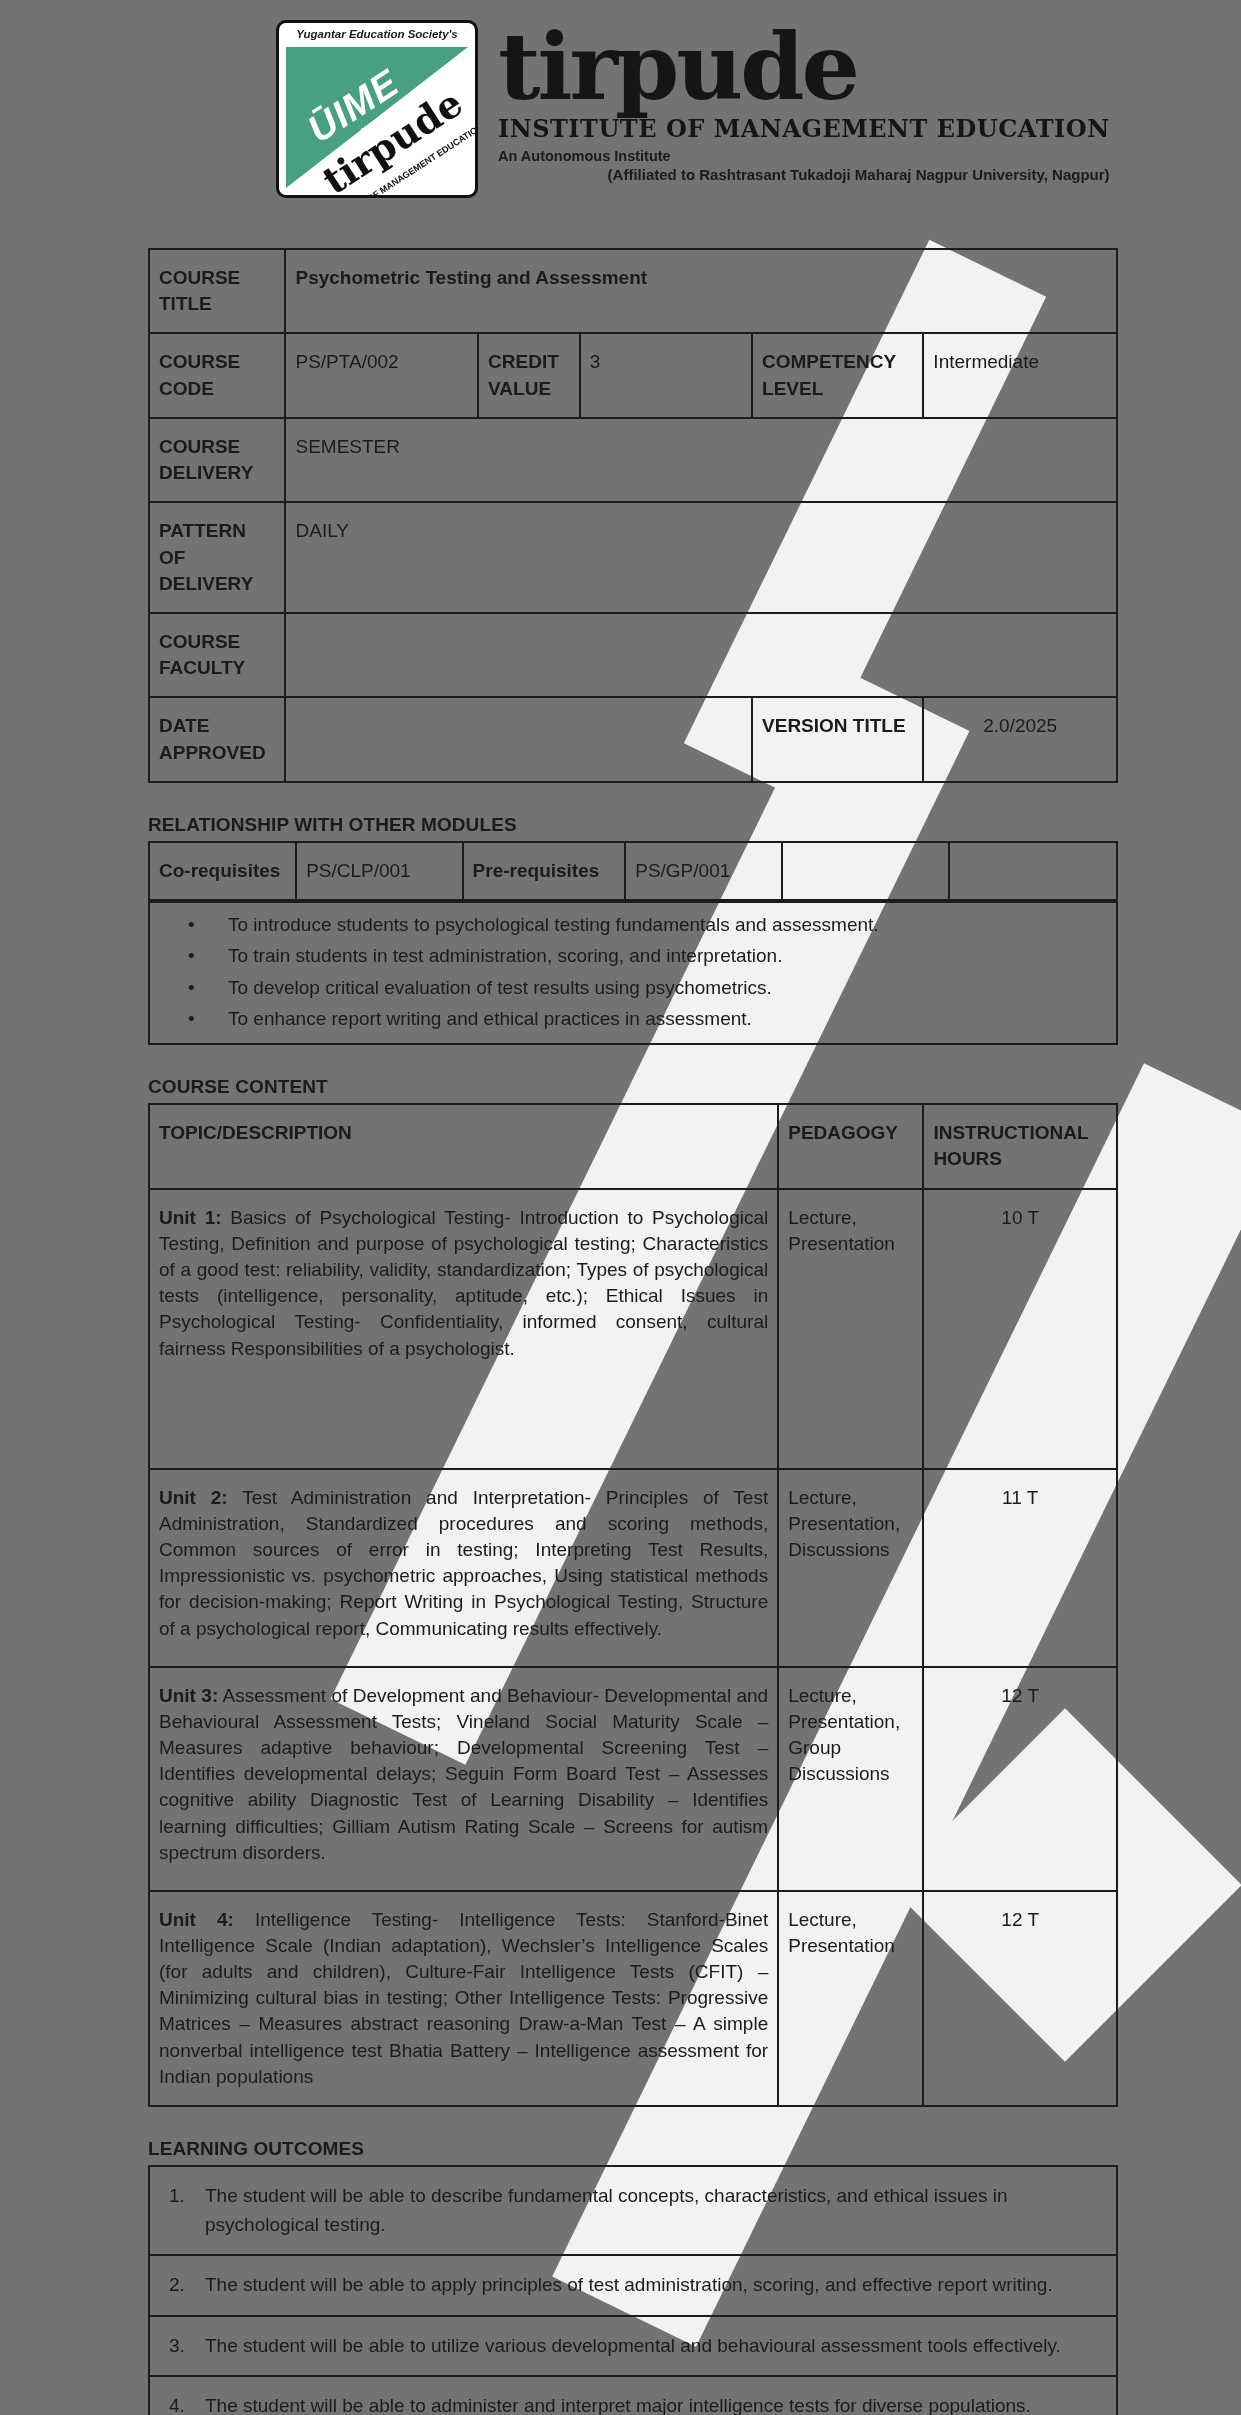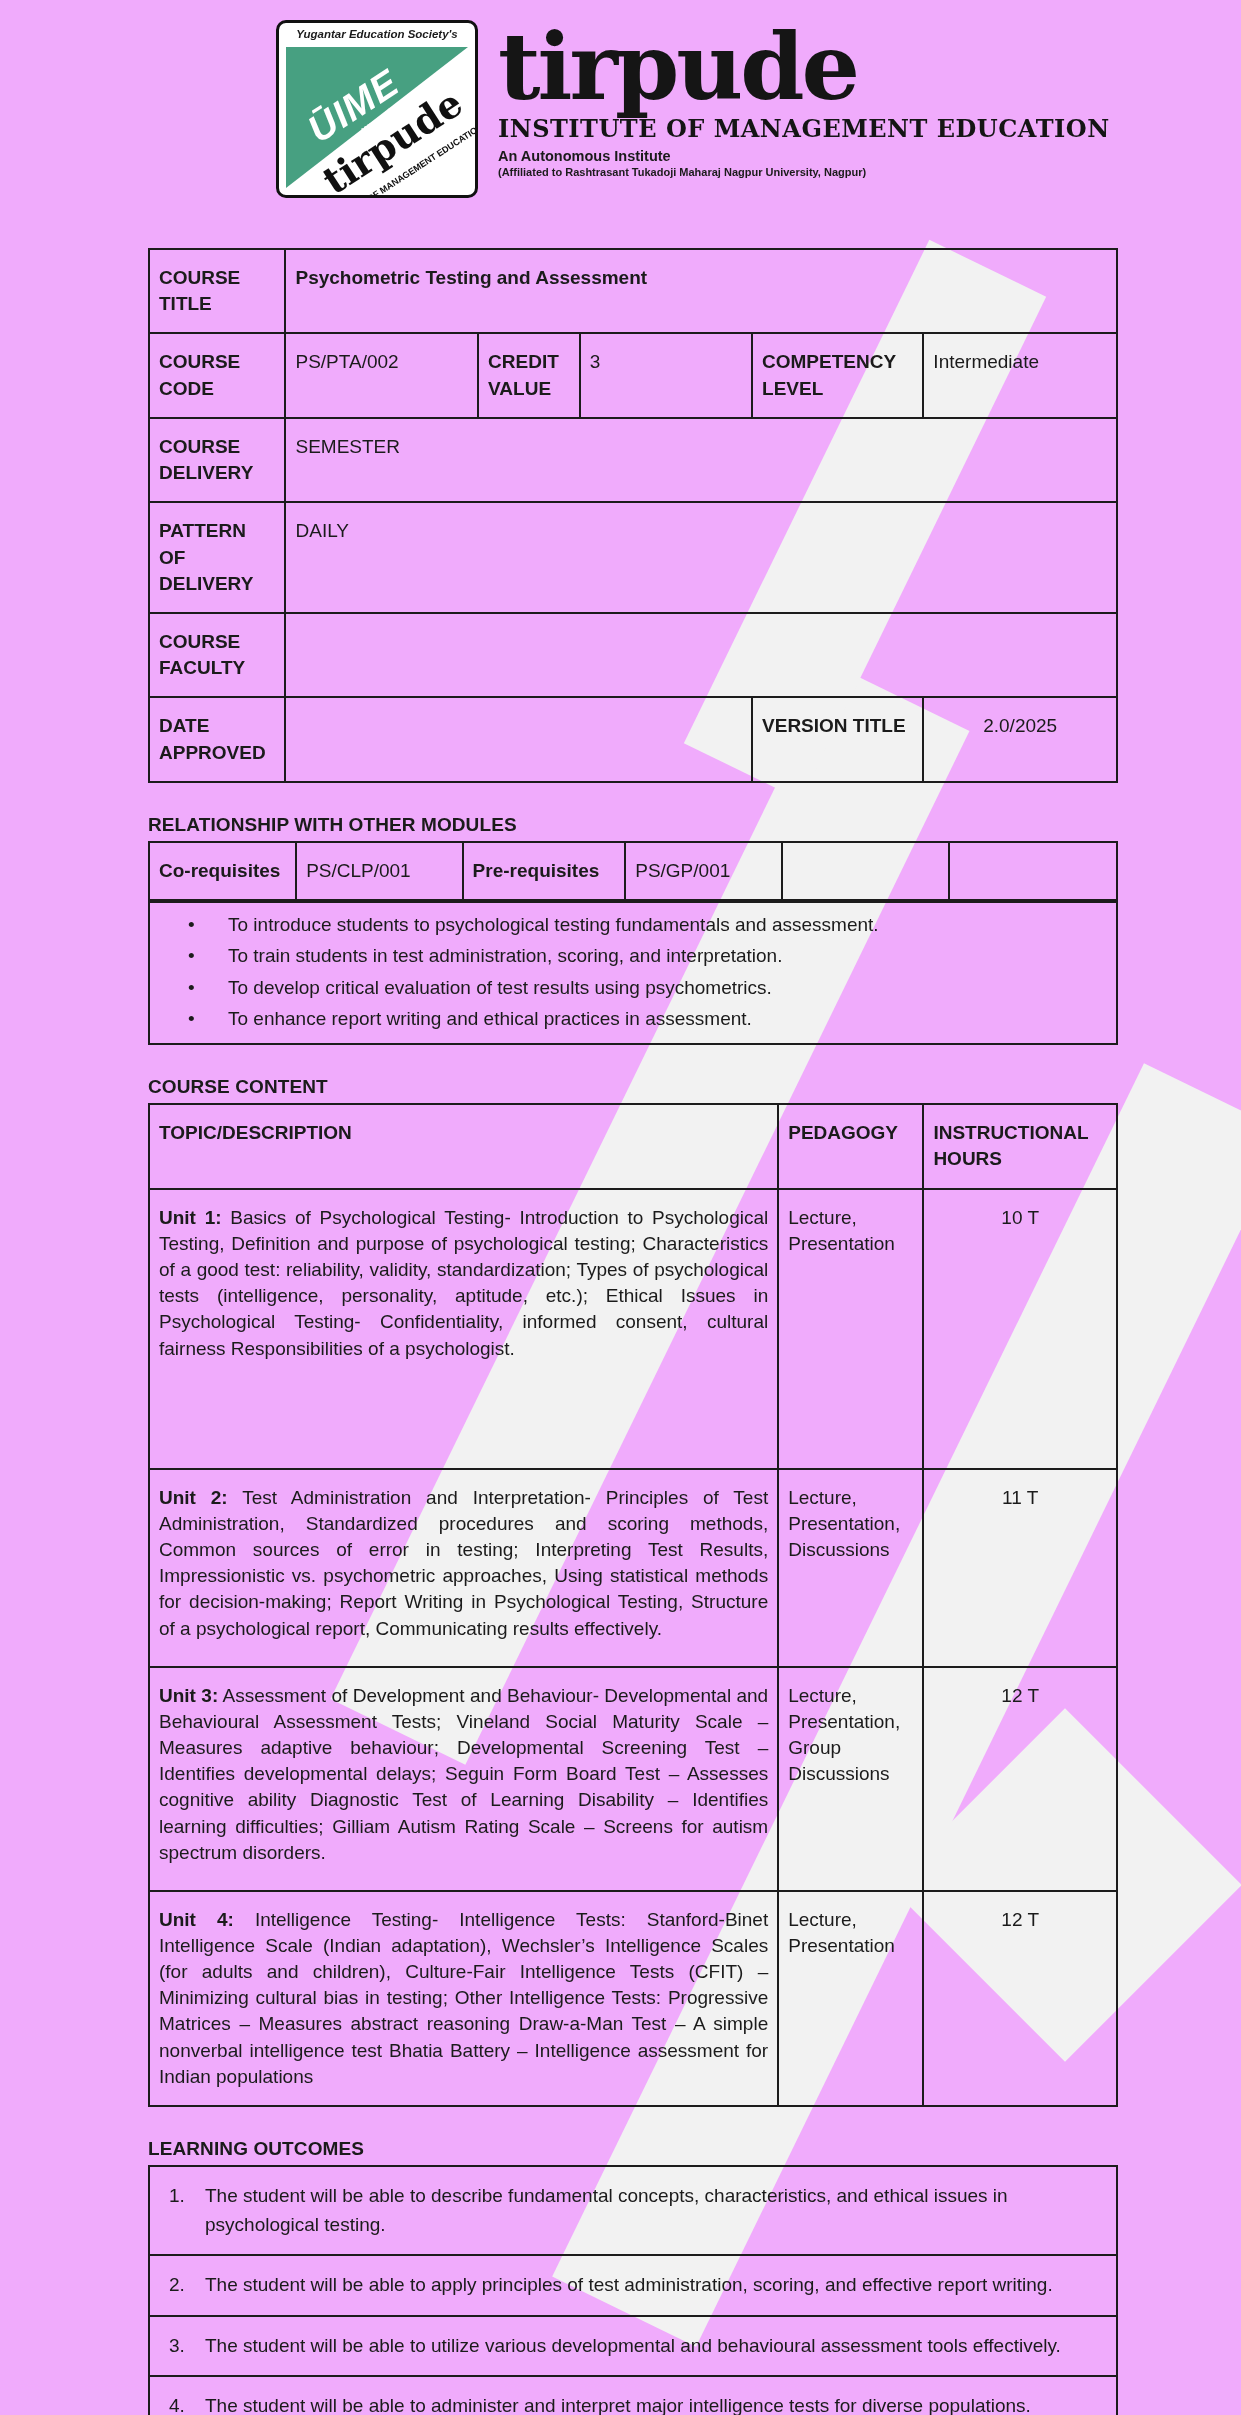--- a/index.html
+++ b/index.html
@@ -1,18 +1,18 @@
 <!DOCTYPE html>
 <html><head>
 <meta charset="utf-8">
 <style>
   * { margin:0; padding:0; box-sizing:border-box; }
   html,body { background:#ffffff; }
   body { font-family:"Liberation Sans", sans-serif; color:#1b1b1b; }
-  .page { position:relative; width:1241px; height:2415px; background:#f0abfc; overflow:hidden; }
+  .page { position:relative; width:1241px; height:2415px; background:#737373; overflow:hidden; }
 
   
   .watermark { position:absolute; inset:0; z-index:0; }
   .wm-bar { position:absolute; background:#f2f2f2; }
   .wm1 { left:575px; top:640px;  width:150px; height:1150px; transform:rotate(26deg); }
   .wm2 { left:840px; top:1030px; width:160px; height:1350px; transform:rotate(26deg); }
   .wm3 { left:800px; top:240px;  width:130px; height:560px;  transform:rotate(26deg); }
   .wm-diamond { position:absolute; left:940px; top:1760px; width:250px; height:250px; background:#f2f2f2; transform:rotate(45deg); }
 
   .content { position:relative; z-index:1; padding:20px 123px 0 148px; }
@@ -24,21 +24,21 @@
   .logo-inner { position:absolute; left:7px; right:7px; top:24px; bottom:7px; }
   .logo-tri { position:absolute; inset:0; clip-path:polygon(0 0, 100% 0, 0 100%); }
   .logo-acronym { position:absolute; left:18px; top:38px; font-size:38px; font-weight:bold; font-style:italic; color:#fff; transform:rotate(-33deg); letter-spacing:1px; }
   .logo-url { position:absolute; left:68px; top:50px; font-size:11px; font-weight:bold; color:#fff; transform:rotate(-33deg); white-space:nowrap; }
   .logo-word { position:absolute; left:28px; top:72px; font-family:"DejaVu Serif", serif; font-size:38px; font-weight:bold; color:#101010; transform:rotate(-33deg); white-space:nowrap; }
   .logo-sub { position:absolute; left:26px; top:124px; font-size:9px; font-weight:bold; color:#101010; transform:rotate(-33deg); white-space:nowrap; }
   .hdr-right { flex:1 1 auto; padding-top:2px; }
   .wordmark { font-family:"DejaVu Serif", serif; font-weight:bold; font-size:92px; line-height:0.98; letter-spacing:-3px; color:#151515; }
   .institute { font-family:"DejaVu Serif", serif; font-weight:bold; font-size:24px; letter-spacing:0.5px; margin-top:2px; color:#151515; white-space:nowrap; }
   .autonomous { text-align:left; font-size:14.5px; font-weight:bold; margin-top:5px; }
-  .affiliation { text-align:left; font-size:11px; font-weight:bold; margin-top:2px; white-space:nowrap; }
+  .affiliation { text-align:right; font-size:15px; font-weight:bold; margin-top:2px; white-space:nowrap; }
 
   
   table.tbl { border-collapse:collapse; width:100%; table-layout:fixed; }
   table.tbl td { border:2px solid #1c1c1c; vertical-align:top; padding:15px 9px; font-size:19px; line-height:1.38; background:transparent; word-wrap:break-word; }
   td.lbl { font-weight:bold; }
   .b { font-weight:bold; }
   .ctr { text-align:center; }
 
   .info-tbl { margin-top:50px; }
   .info-tbl .h56 td { height:56px; }

